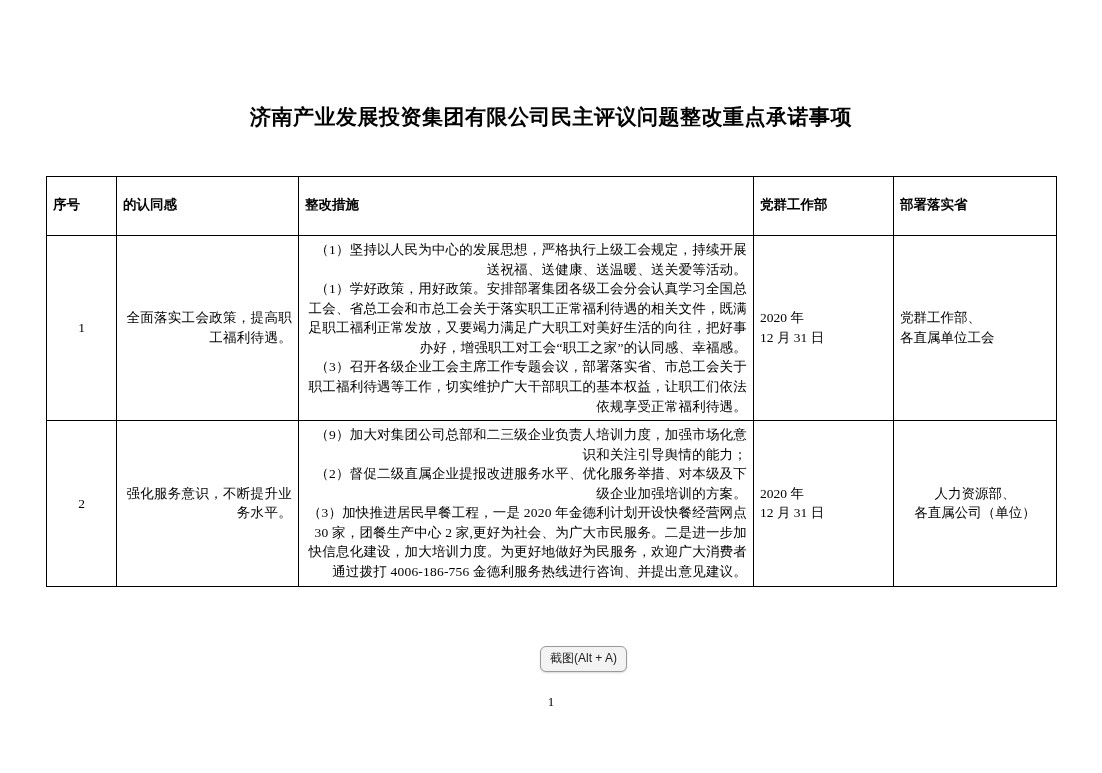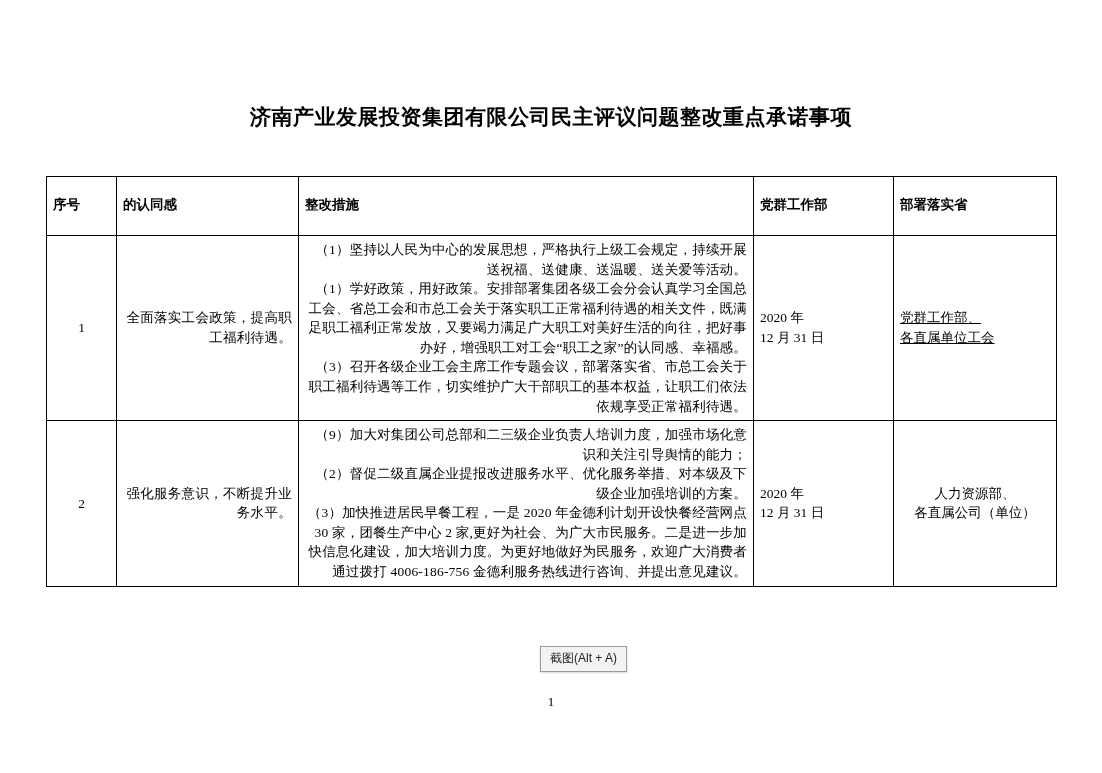--- a/index.html
+++ b/index.html
@@ -97,21 +97,21 @@
   .snip-badge {
     position: absolute;
     left: 540px;
     top: 646px;
     border: 1px solid #9a9a9a;
     background: #f3f3f3;
     color: #222;
     font-family: "Liberation Sans", sans-serif;
     font-size: 12px;
     padding: 3px 9px 4px 9px;
-    border-radius: 0;
+    border-radius: 6px;
     box-shadow: 0 1px 2px rgba(0,0,0,0.15);
     white-space: nowrap;
   }
   .page-number {
     position: absolute;
     top: 694px;
     left: 0;
     width: 100%;
     text-align: center;
     font-size: 13px;
@@ -147,21 +147,21 @@
         <tr>
           <td class="seq">1</td>
           <td class="goal">全面落实工会政策，提高职工福利待遇。</td>
           <td class="measure">
             <p>（1）坚持以人民为中心的发展思想，严格执行上级工会规定，持续开展送祝福、送健康、送温暖、送关爱等活动。</p>
             <p>（1）学好政策，用好政策。安排部署集团各级工会分会认真学习全国总工会、省总工会和市总工会关于落实职工正常福利待遇的相关文件，既满足职工福利正常发放，又要竭力满足广大职工对美好生活的向往，把好事办好，增强职工对工会“职工之家”的认同感、幸福感。</p>
             <p>（3）召开各级企业工会主席工作专题会议，部署落实省、市总工会关于职工福利待遇等工作，切实维护广大干部职工的基本权益，让职工们依法依规享受正常福利待遇。</p>
           </td>
           <td class="deadline" style="white-space: pre-line;">2020 年
 12 月 31 日</td>
-          <td class="unit" style="white-space: pre-line; text-decoration: underline;">党群工作部、
+          <td class="unit" style="white-space: pre-line;">党群工作部、
 各直属单位工会</td>
         </tr>
         <tr>
           <td class="seq">2</td>
           <td class="goal">强化服务意识，不断提升业务水平。</td>
           <td class="measure">
             <p>（9）加大对集团公司总部和二三级企业负责人培训力度，加强市场化意识和关注引导舆情的能力；</p>
             <p>（2）督促二级直属企业提报改进服务水平、优化服务举措、对本级及下级企业加强培训的方案。</p>
             <p>（3）加快推进居民早餐工程，一是 2020 年金德利计划开设快餐经营网点 30 家，团餐生产中心 2 家,更好为社会、为广大市民服务。二是进一步加快信息化建设，加大培训力度。为更好地做好为民服务，欢迎广大消费者通过拨打 4006-186-756 金德利服务热线进行咨询、并提出意见建议。</p>
           </td>

